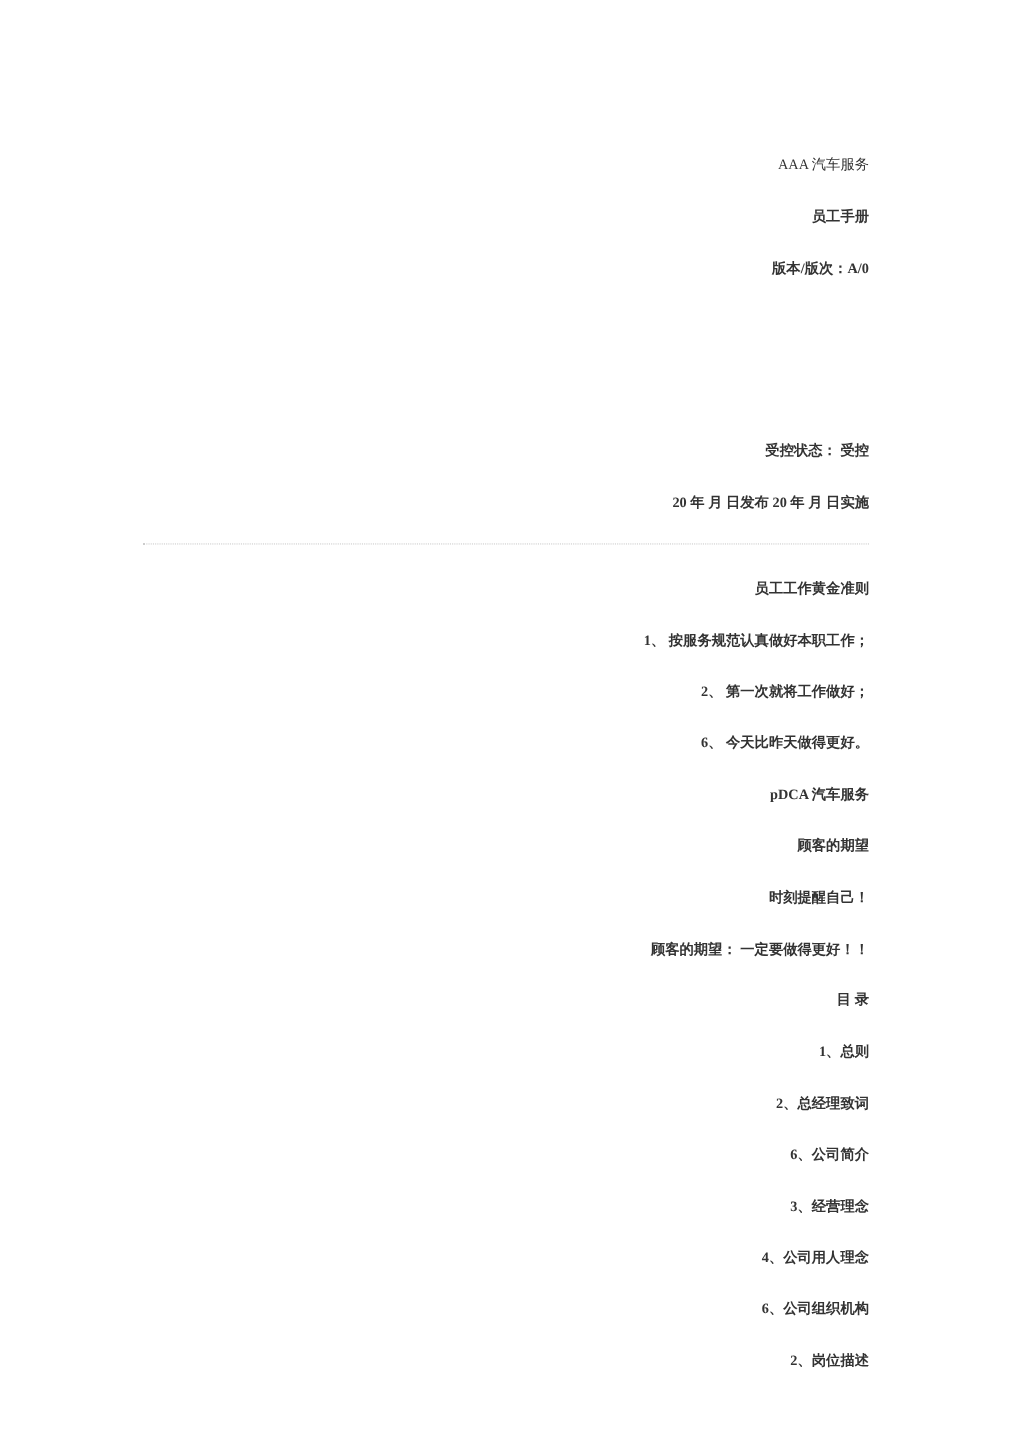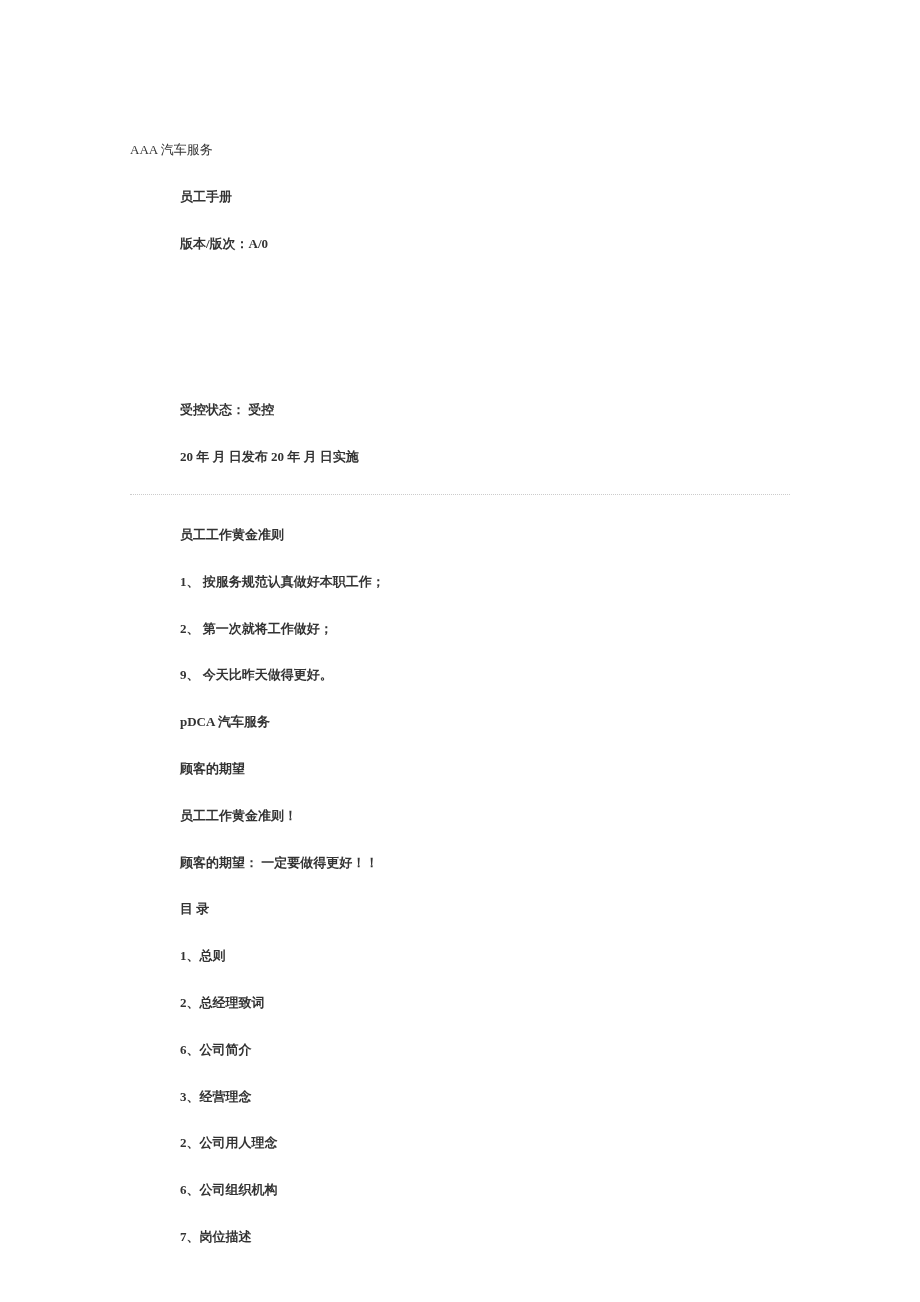--- a/index.html
+++ b/index.html
@@ -1,18 +1,19 @@
 <!DOCTYPE html>
 <html><head>
   <meta charset="utf-8">
   <style>
     * {
       margin: 0;
       padding: 0;
       box-sizing: border-box;
+      text-align: right;
     }
     body {
       font-family: "SimSun", "宋体", serif;
       background: #ffffff;
       width: 920px;
       min-height: 1302px;
       padding: 140px 130px 60px 130px;
       font-size: 13px;
       color: #333333;
       line-height: 1.6;
@@ -53,30 +54,30 @@
 <div class="line indented">受控状态：  受控</div>
 
 <div class="line indented">20 年 月 日发布 20 年 月 日实施</div>
 
 <div class="dotted-separator"></div>
 
 <div class="line indented section-gap">员工工作黄金准则</div>
 
 <div class="line indented">1、 按服务规范认真做好本职工作；</div>
 <div class="line indented">2、 第一次就将工作做好；</div>
-<div class="line indented">9、 今天比昨天做得更好。</div>
+<div class="line indented">6、 今天比昨天做得更好。</div>
 
 <div class="line indented">pDCA 汽车服务</div>
 
 <div class="line indented">顾客的期望</div>
-<div class="line indented">员工工作黄金准则！</div>
+<div class="line indented">时刻提醒自己！</div>
 
 <div class="line indented">顾客的期望： 一定要做得更好！！</div>
 
 <div class="line indented">目 录</div>
 
 <div class="line indented">1、总则</div>
 <div class="line indented">2、总经理致词</div>
 <div class="line indented">6、公司简介</div>
 <div class="line indented">3、经营理念</div>
-<div class="line indented">2、公司用人理念</div>
+<div class="line indented">4、公司用人理念</div>
 <div class="line indented">6、公司组织机构</div>
-<div class="line indented">7、岗位描述</div>
+<div class="line indented">2、岗位描述</div>
 
 </body></html>

